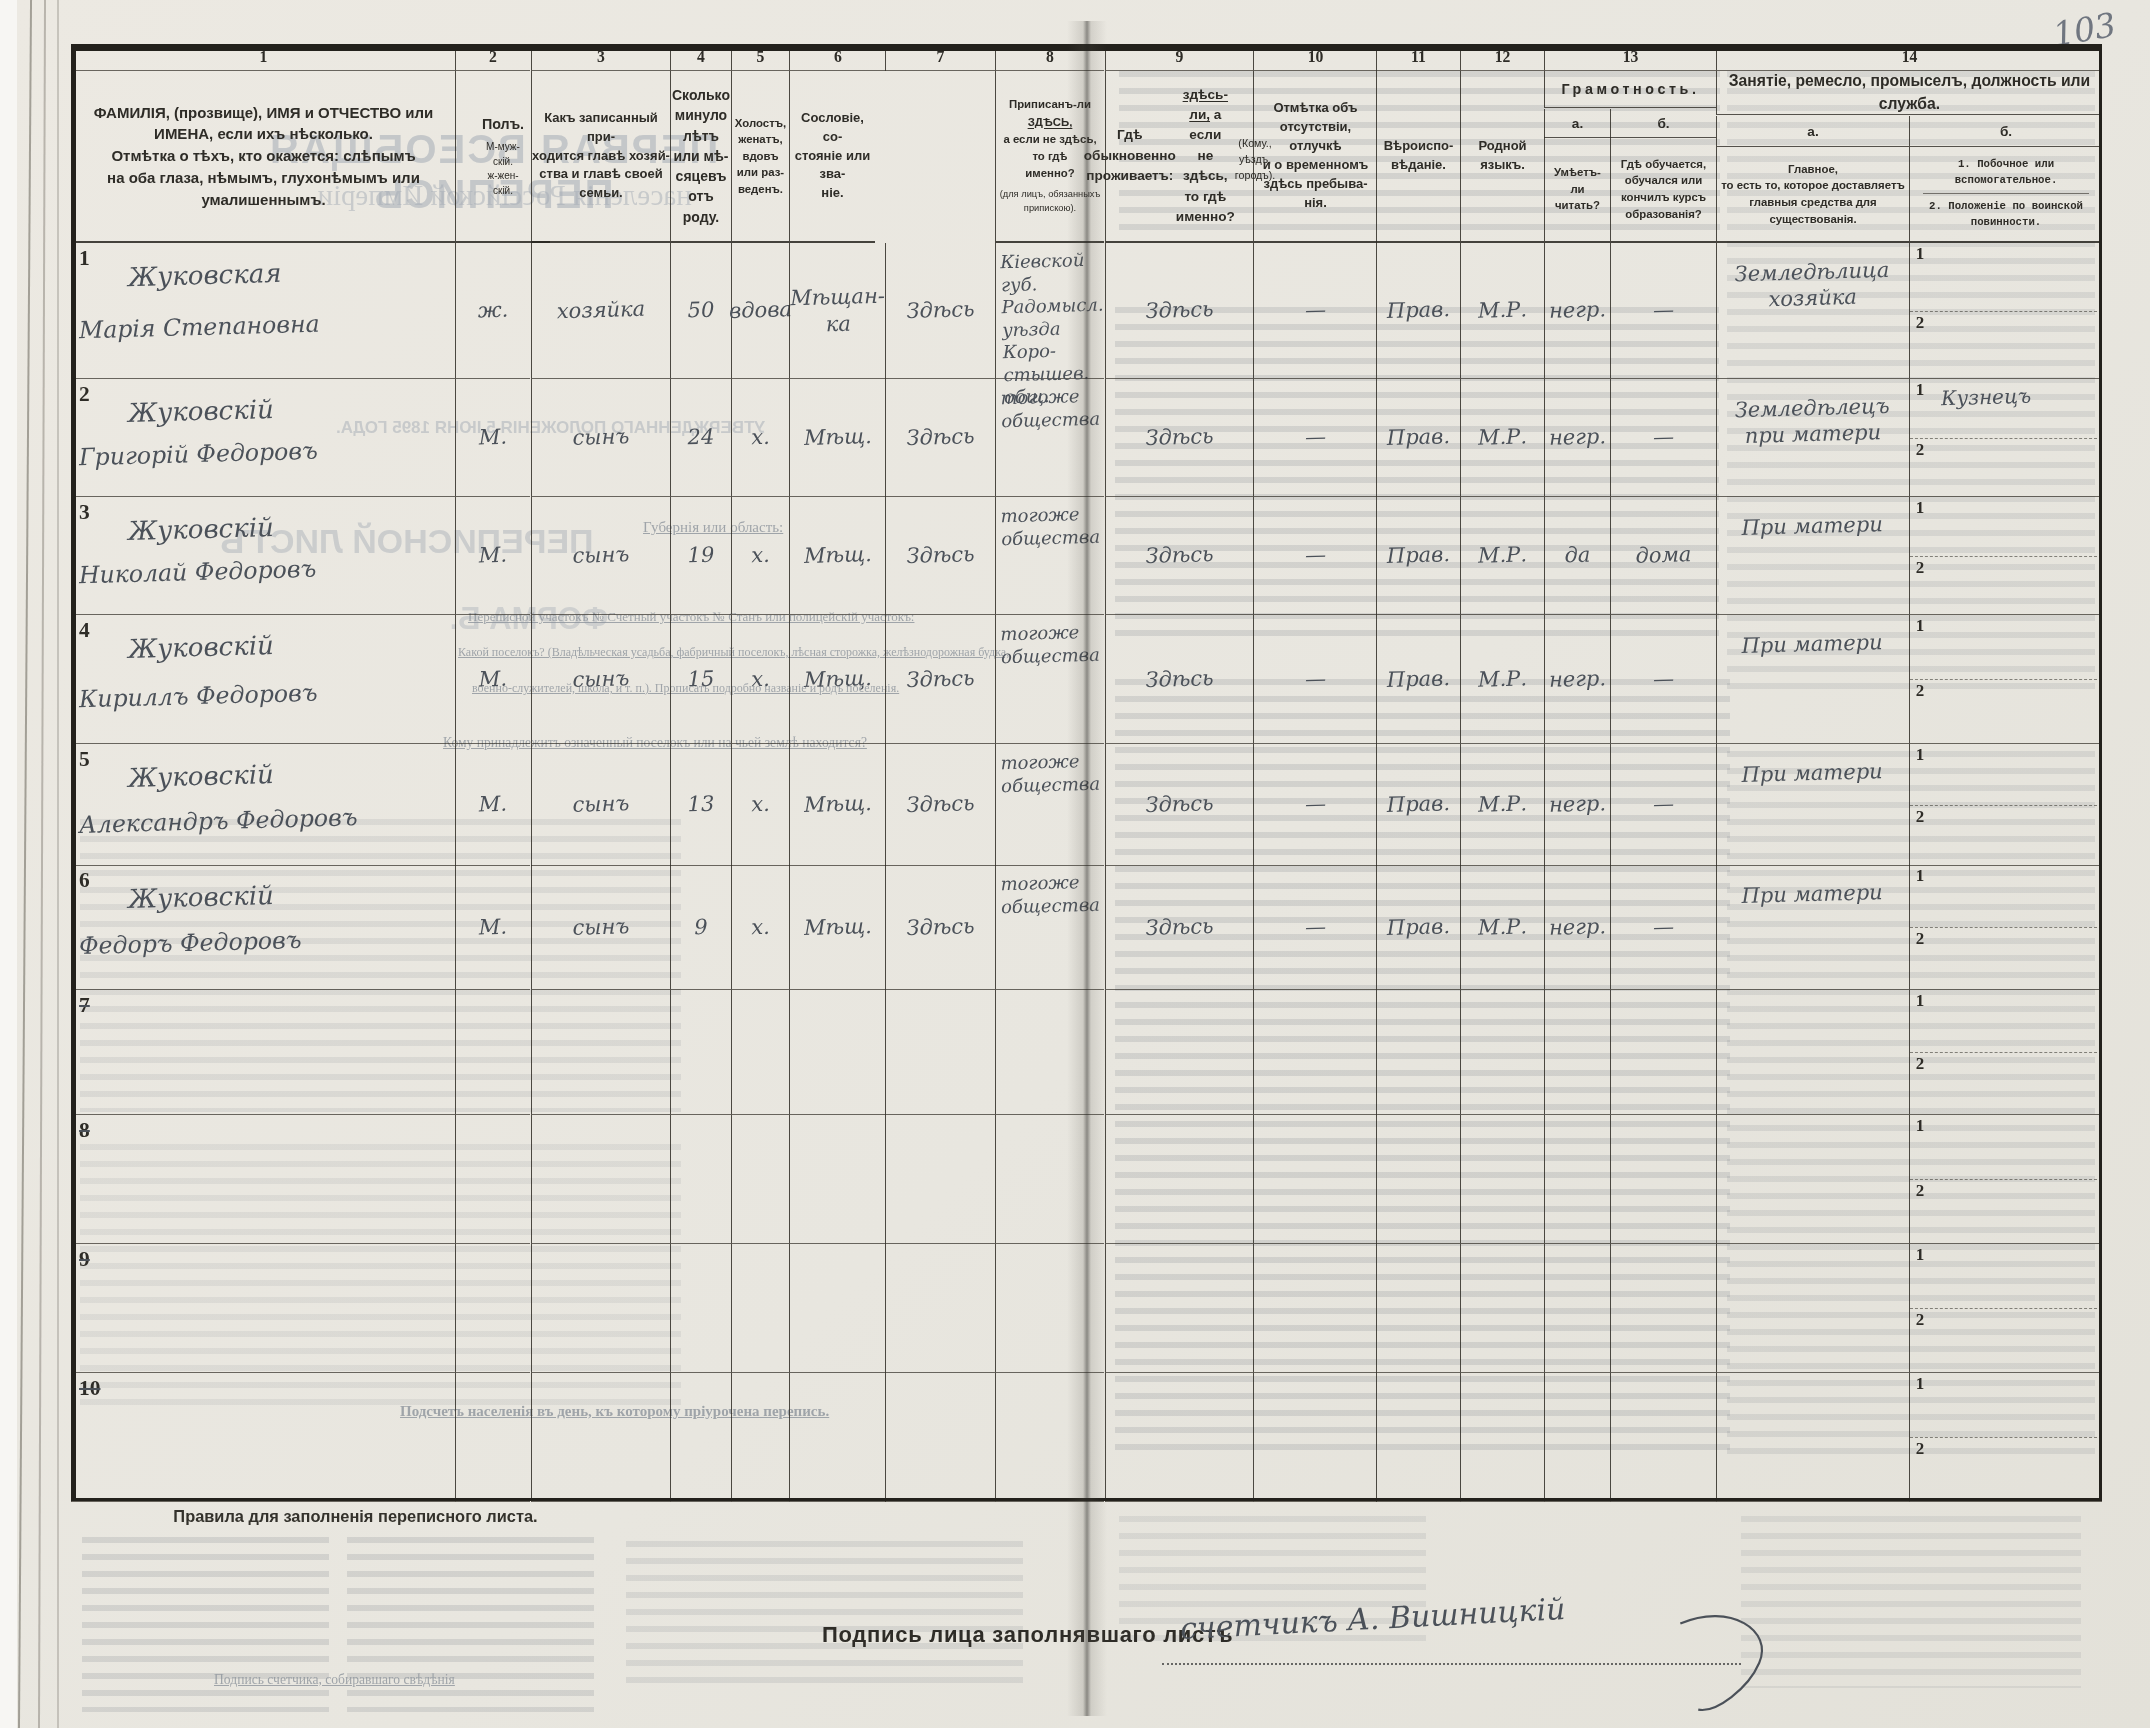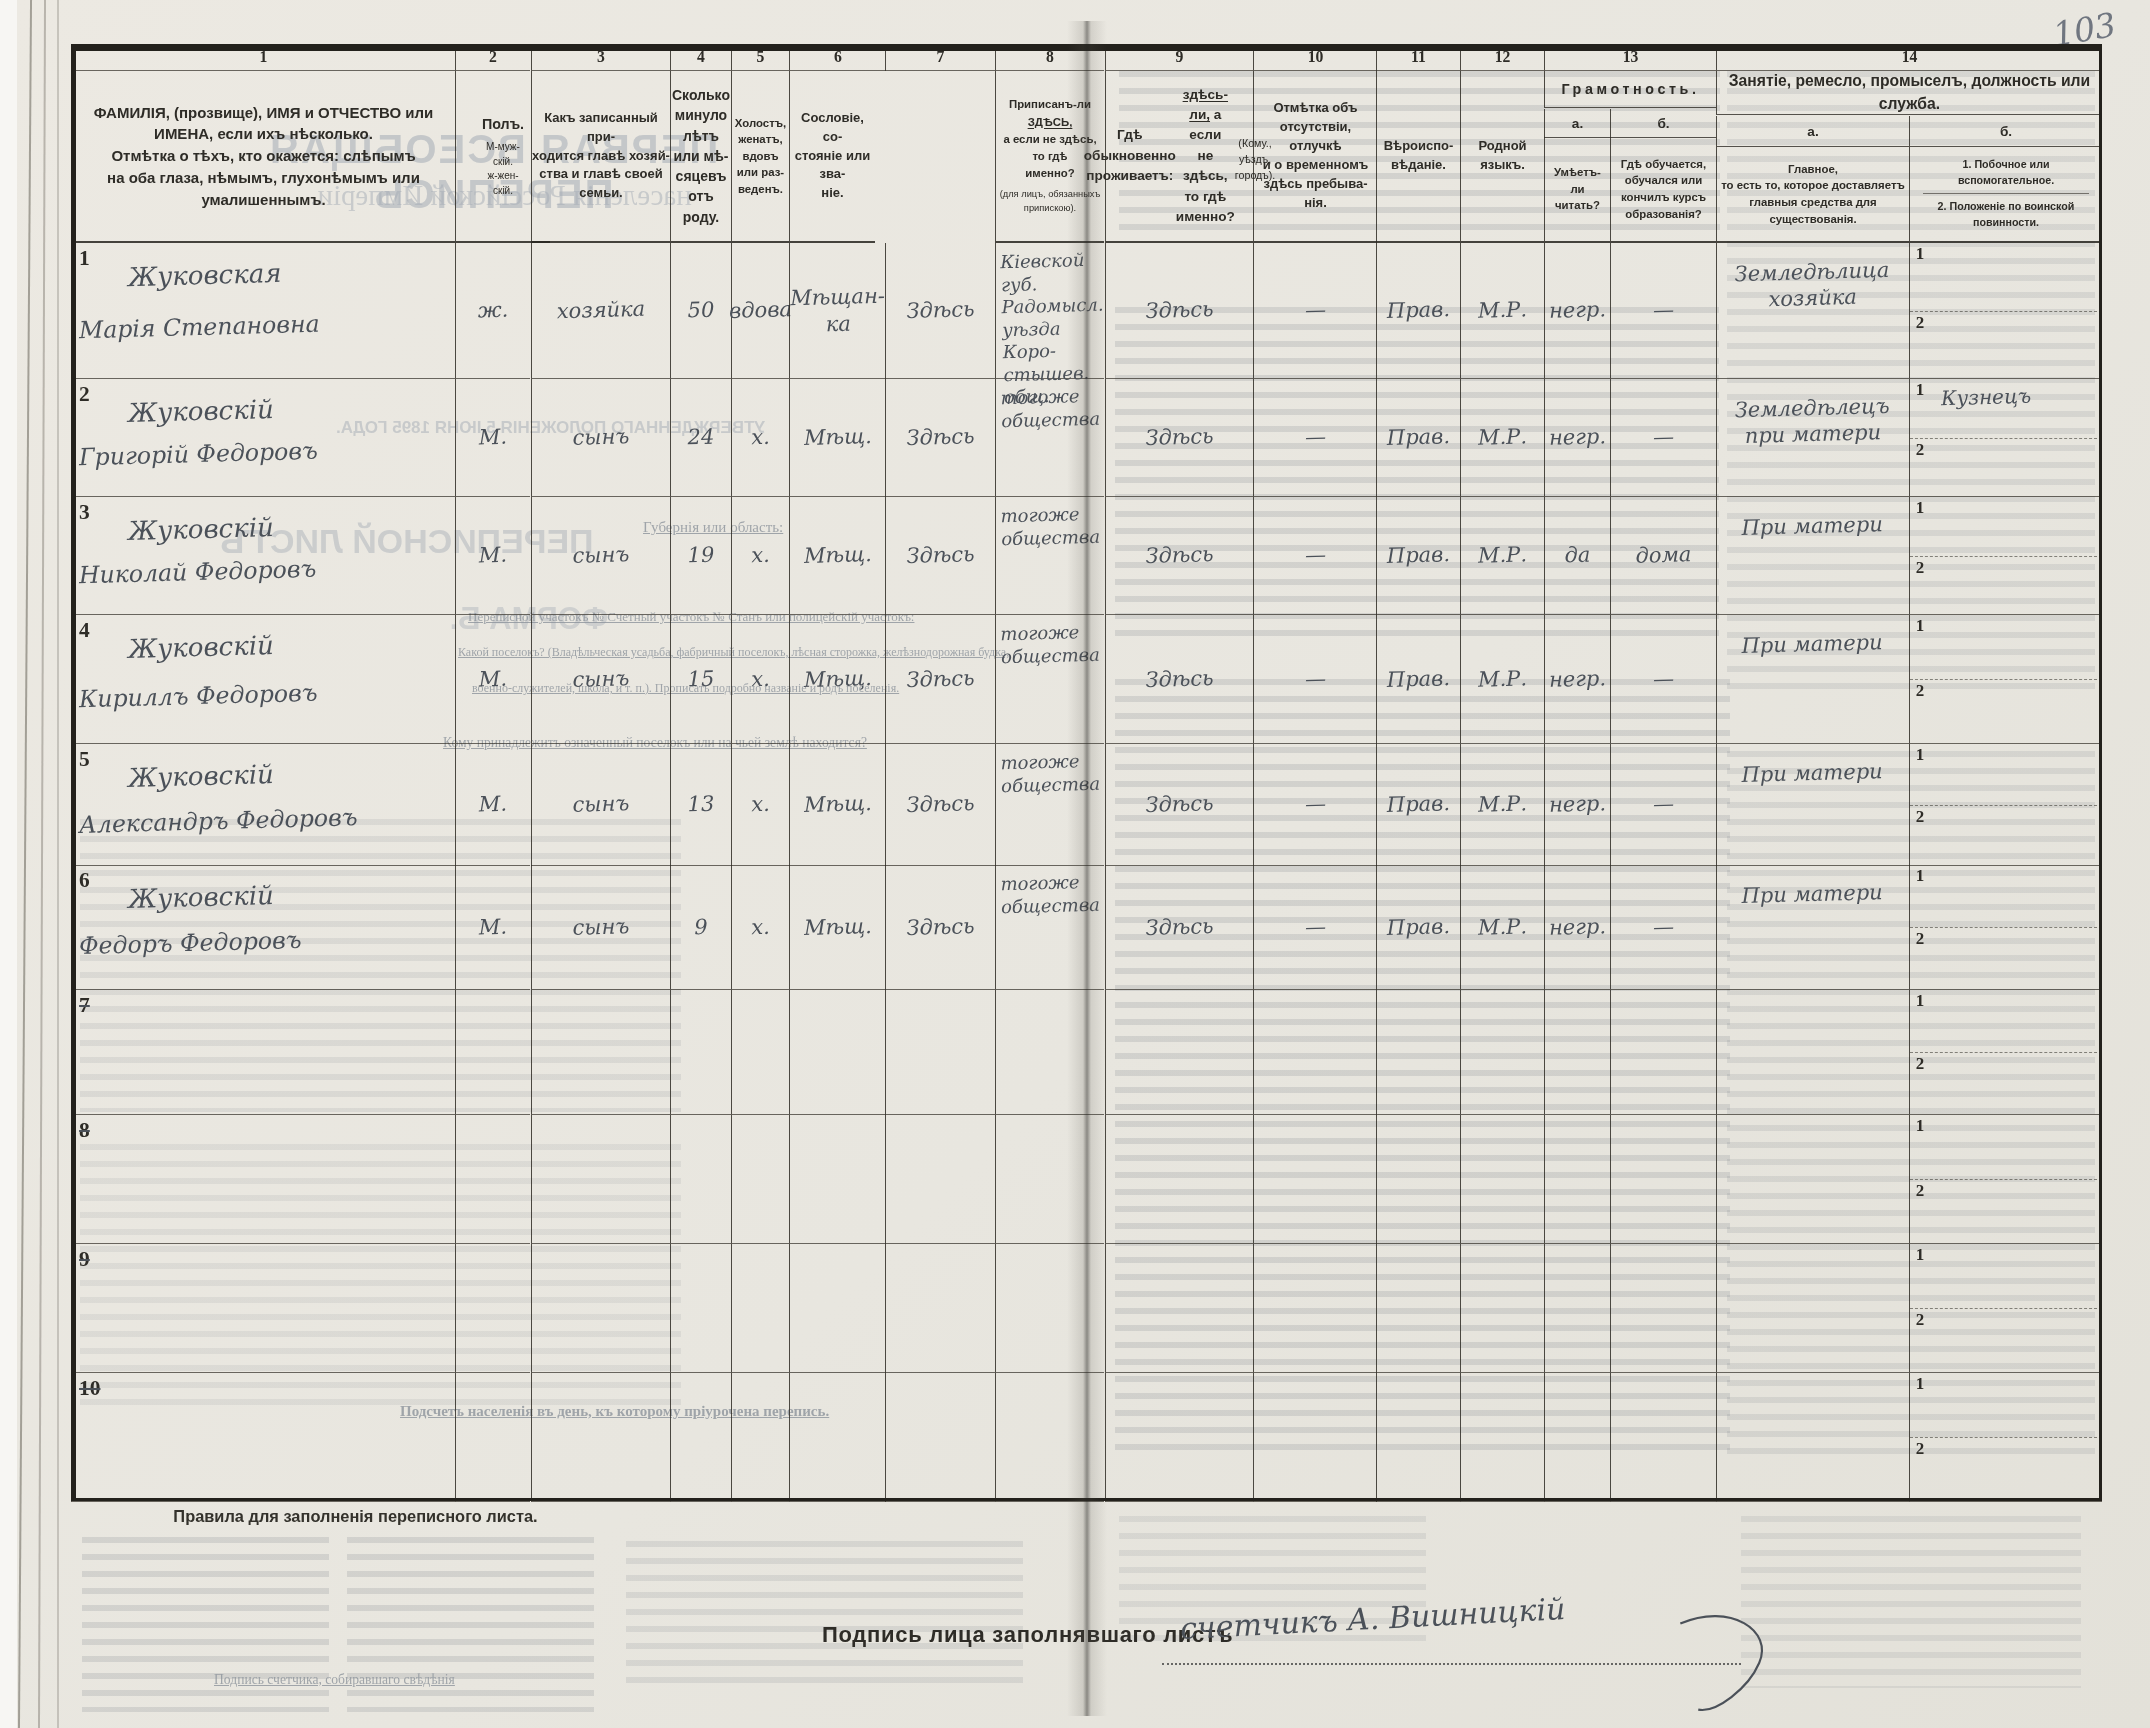--- a/index.html
+++ b/index.html
@@ -191,21 +191,21 @@
   <div class="hcell" style="left:1716px;top:71px;width:386px;height:44px;border-bottom:1.4px solid rgba(48,45,38,.8);">
     <div class="hdtxt" style="font-size:15.7px;">Занятіе, ремесло, промыселъ, должность или служба.</div>
   </div>
   <div class="hcell sublabel" style="left:1716px;top:116px;width:193px;height:31px;border-bottom:1.4px solid rgba(48,45,38,.8);">а.</div>
   <div class="hcell sublabel" style="left:1909px;top:116px;width:193px;height:31px;border-bottom:1.4px solid rgba(48,45,38,.8);">б.</div>
   <div class="hcell" style="left:1716px;top:147px;width:193px;height:96px;">
     <div class="hdtxt pre" style="font-size:11.4px;">Главное,
 то есть то, которое доставляетъ
 главныя средства для существованія.</div>
   </div>
-  <div class="hcell" style="left:1909px;top:147px;width:193px;height:96px;">
+  <div class="hcell" style="left:1909px;top:147px;width:193px;height:96px;font-family:Liberation Mono, monospace;">
     <div class="hdtxt" style="flex-direction:column;font-size:10.7px;gap:4.3px;padding:0 4.3px;">
       <span>1. Побочное или вспомогательное.</span>
       <span style="border-top:1.4px solid rgba(48,45,38,.6);padding-top:5.7px;width:90%;">2. Положеніе по воинской повинности.</span>
     </div>
   </div>
 
   <div id="rows">
       <div class="cell" style="left: 71px; top: 243px; width: 384px; height: 136px;">
         <span class="rownum">1</span>
         <span class="hw name1">Жуковская</span>

